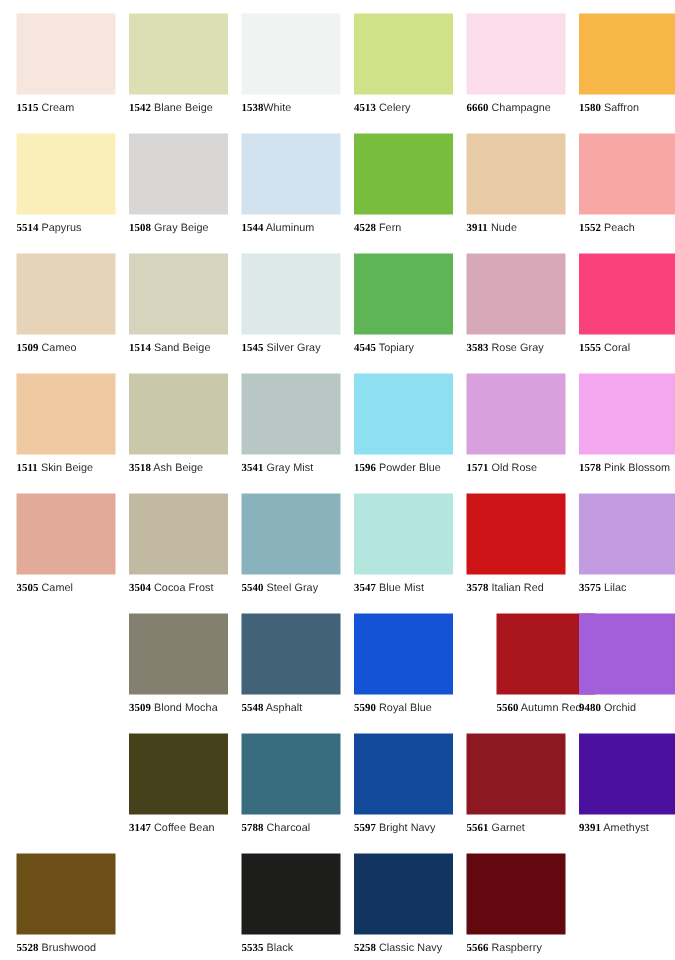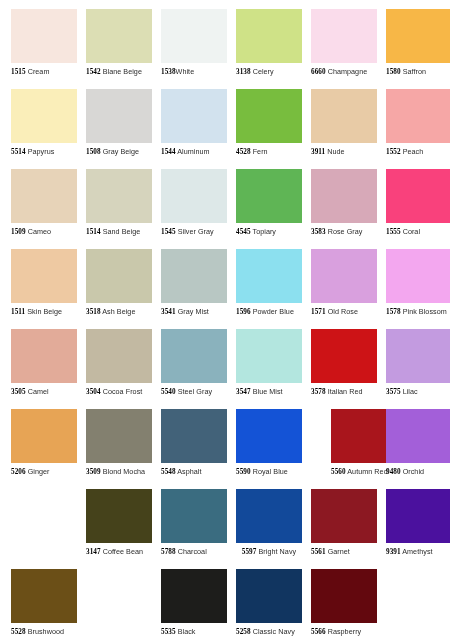--- a/index.html
+++ b/index.html
@@ -60,21 +60,21 @@
     <div class="swatch-cell" style="left: 86px; top: 9px;">
       <div class="swatch-chip" title="Blane Beige" style="width: 66px; height: 54px; background: rgb(220, 222, 180);"></div>
       <div class="swatch-label"><span class="swatch-code">1542</span> <span class="swatch-name">Blane Beige</span></div>
     </div>
     <div class="swatch-cell" style="left: 161px; top: 9px;">
       <div class="swatch-chip" title="White" style="width: 66px; height: 54px; background: rgb(239, 243, 242);"></div>
       <div class="swatch-label"><span class="swatch-code">1538</span><span class="swatch-name">White</span></div>
     </div>
     <div class="swatch-cell" style="left: 236px; top: 9px;">
       <div class="swatch-chip" title="Celery" style="width: 66px; height: 54px; background: rgb(207, 226, 135);"></div>
-      <div class="swatch-label"><span class="swatch-code">3138</span> <span class="swatch-name">Celery</span></div>
+      <div class="swatch-label"><span class="swatch-code">4513</span> <span class="swatch-name">Celery</span></div>
     </div>
     <div class="swatch-cell" style="left: 311px; top: 9px;">
       <div class="swatch-chip" title="Champagne" style="width: 66px; height: 54px; background: rgb(250, 220, 235);"></div>
       <div class="swatch-label"><span class="swatch-code">6660</span> <span class="swatch-name">Champagne</span></div>
     </div>
     <div class="swatch-cell" style="left: 386px; top: 9px;">
       <div class="swatch-chip" title="Saffron" style="width: 66px; height: 54px; background: rgb(247, 183, 71);"></div>
       <div class="swatch-label"><span class="swatch-code">1580</span> <span class="swatch-name">Saffron</span></div>
     </div>
     <div class="swatch-cell" style="left: 11px; top: 89px;">
@@ -166,24 +166,20 @@
       <div class="swatch-label"><span class="swatch-code">3547</span> <span class="swatch-name">Blue Mist</span></div>
     </div>
     <div class="swatch-cell" style="left: 311px; top: 329px;">
       <div class="swatch-chip" title="Italian Red" style="width: 66px; height: 54px; background: rgb(205, 19, 22);"></div>
       <div class="swatch-label"><span class="swatch-code">3578</span> <span class="swatch-name">Italian Red</span></div>
     </div>
     <div class="swatch-cell" style="left: 386px; top: 329px;">
       <div class="swatch-chip" title="Lilac" style="width: 66px; height: 54px; background: rgb(195, 155, 224);"></div>
       <div class="swatch-label"><span class="swatch-code">3575</span> <span class="swatch-name">Lilac</span></div>
     </div>
-    <div class="swatch-cell" style="left: 11px; top: 409px;">
-      <div class="swatch-chip" title="Ginger" style="width: 66px; height: 54px; background: rgb(231, 164, 85);"></div>
-      <div class="swatch-label"><span class="swatch-code">5206</span> <span class="swatch-name">Ginger</span></div>
-    </div>
     <div class="swatch-cell" style="left: 86px; top: 409px;">
       <div class="swatch-chip" title="Blond Mocha" style="width: 66px; height: 54px; background: rgb(131, 128, 111);"></div>
       <div class="swatch-label"><span class="swatch-code">3509</span> <span class="swatch-name">Blond Mocha</span></div>
     </div>
     <div class="swatch-cell" style="left: 161px; top: 409px;">
       <div class="swatch-chip" title="Asphalt" style="width: 66px; height: 54px; background: rgb(66, 98, 121);"></div>
       <div class="swatch-label"><span class="swatch-code">5548</span> <span class="swatch-name">Asphalt</span></div>
     </div>
     <div class="swatch-cell" style="left: 236px; top: 409px;">
       <div class="swatch-chip" title="Royal Blue" style="width: 66px; height: 54px; background: rgb(20, 83, 214);"></div>
@@ -198,21 +194,21 @@
       <div class="swatch-label"><span class="swatch-code">9480</span> <span class="swatch-name">Orchid</span></div>
     </div>
     <div class="swatch-cell" style="left: 86px; top: 489px;">
       <div class="swatch-chip" title="Coffee Bean" style="width: 66px; height: 54px; background: rgb(69, 66, 27);"></div>
       <div class="swatch-label"><span class="swatch-code">3147</span> <span class="swatch-name">Coffee Bean</span></div>
     </div>
     <div class="swatch-cell" style="left: 161px; top: 489px;">
       <div class="swatch-chip" title="Charcoal" style="width: 66px; height: 54px; background: rgb(58, 108, 128);"></div>
       <div class="swatch-label"><span class="swatch-code">5788</span> <span class="swatch-name">Charcoal</span></div>
     </div>
-    <div class="swatch-cell" style="left: 236px; top: 489px; text-align: center;">
+    <div class="swatch-cell" style="left: 236px; top: 489px;">
       <div class="swatch-chip" title="Bright Navy" style="width: 66px; height: 54px; background: rgb(18, 73, 154);"></div>
       <div class="swatch-label"><span class="swatch-code">5597</span> <span class="swatch-name">Bright Navy</span></div>
     </div>
     <div class="swatch-cell" style="left: 311px; top: 489px;">
       <div class="swatch-chip" title="Garnet" style="width: 66px; height: 54px; background: rgb(140, 24, 34);"></div>
       <div class="swatch-label"><span class="swatch-code">5561</span> <span class="swatch-name">Garnet</span></div>
     </div>
     <div class="swatch-cell" style="left: 386px; top: 489px;">
       <div class="swatch-chip" title="Amethyst" style="width: 66px; height: 54px; background: rgb(75, 17, 158);"></div>
       <div class="swatch-label"><span class="swatch-code">9391</span> <span class="swatch-name">Amethyst</span></div>

